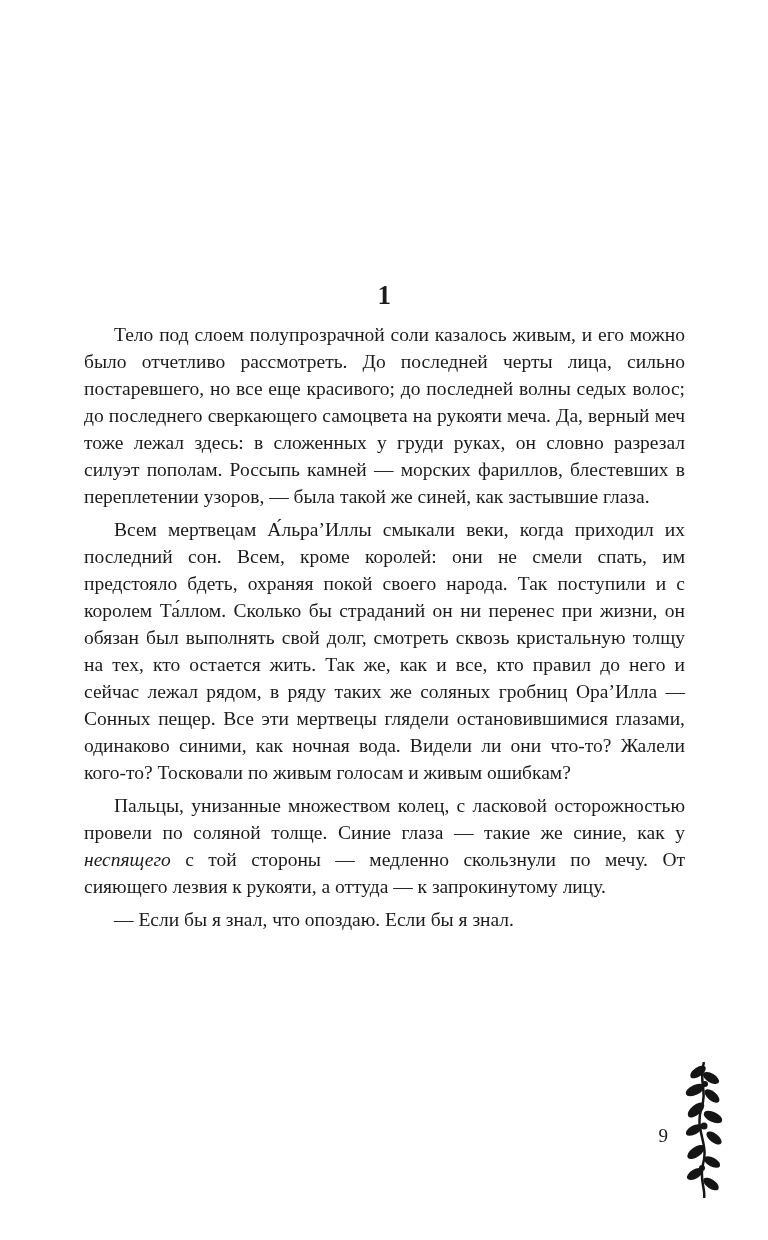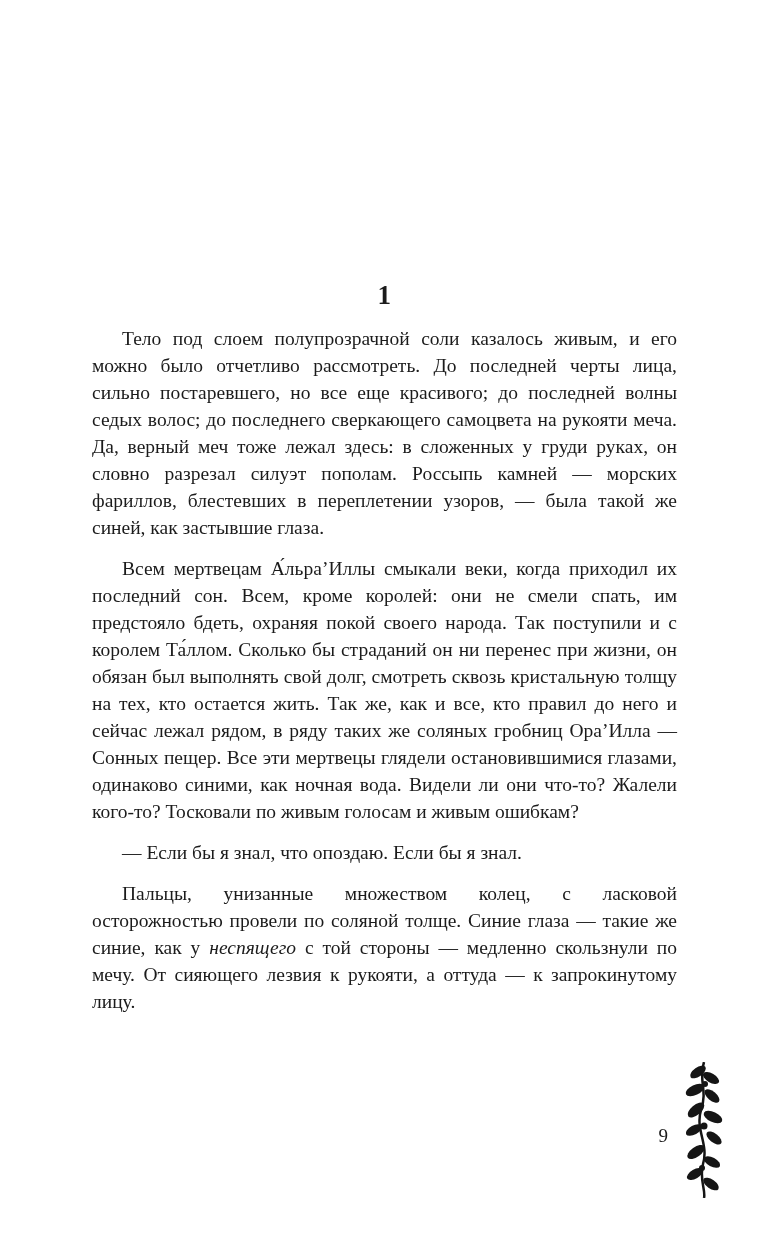--- a/index.html
+++ b/index.html
@@ -30,21 +30,21 @@
     letter-spacing: 0.5px;
   }
   .chapter-title {
     text-align: center;
     font-size: 27px;
     font-weight: bold;
     letter-spacing: 1.5px;
     margin: 0 0 32px 0;
   }
   .body-text p {
-    margin: 14px;
+    margin: 6px;
     font-size: 19.5px;
     line-height: 27px;
     text-align: justify;
     text-indent: 30px;
     hyphens: auto;
     -webkit-hyphens: auto;
   }
   .body-text .italic {
     font-style: italic;
   }
@@ -70,23 +70,23 @@
 
   <div class="text-block">
     <div class="chapter-number">1</div>
 
 
     <div class="body-text">
       <p>Тело под слоем полупрозрачной соли казалось живым, и его можно было отчетливо рассмотреть. До последней черты лица, сильно постаревшего, но все еще красивого; до последней волны седых волос; до последнего сверкающего самоцвета на рукояти меча. Да, верный меч тоже лежал здесь: в сложенных у груди руках, он словно разрезал силуэт пополам. Россыпь камней — морских фариллов, блестевших в переплетении узоров, — была такой же синей, как застывшие глаза.</p>
 
       <p>Всем мертвецам А́льра’Иллы смыкали веки, когда приходил их последний сон. Всем, кроме королей: они не смели спать, им предстояло бдеть, охраняя покой своего народа. Так поступили и с королем Та́ллом. Сколько бы страданий он ни перенес при жизни, он обязан был выполнять свой долг, смотреть сквозь кристальную толщу на тех, кто остается жить. Так же, как и все, кто правил до него и сейчас лежал рядом, в ряду таких же соляных гробниц Ора’Илла — Сонных пещер. Все эти мертвецы глядели остановившимися глазами, одинаково синими, как ночная вода. Видели ли они что-то? Жалели кого-то? Тосковали по живым голосам и живым ошибкам?</p>
 
+      <p><span>Пальцы, унизанные множеством колец, с ласковой осторожностью провели по соляной толще. Синие глаза — такие же синие, как у </span><span class="italic">неспящего</span><span> с той стороны — медленно скользнули по мечу. От сияющего лезвия к рукояти, а оттуда — к запрокинутому лицу.</span></p>
+
       <p>— Если бы я знал, что опоздаю. Если бы я знал.</p>
-
-      <p><span>Пальцы, унизанные множеством колец, с ласковой осторожностью провели по соляной толще. Синие глаза — такие же синие, как у </span><span class="italic">неспящего</span><span> с той стороны — медленно скользнули по мечу. От сияющего лезвия к рукояти, а оттуда — к запрокинутому лицу.</span></p>
     </div>
   </div>
 
   <div class="page-number">9</div>
 
   <div class="ornament">
     <svg viewBox="0 0 52 136" width="52" height="136" xmlns="http://www.w3.org/2000/svg" aria-hidden="true">
       <g fill="#151515" stroke="none">
         <path d="M26 0 C 20 18, 30 28, 23 48 C 17 68, 31 82, 25 102 C 21 118, 28 128, 26 136" fill="none" stroke="#151515" stroke-width="2.5"></path>
         <ellipse cx="20" cy="10" rx="9" ry="4.5" transform="rotate(-35 20 10)"></ellipse>

